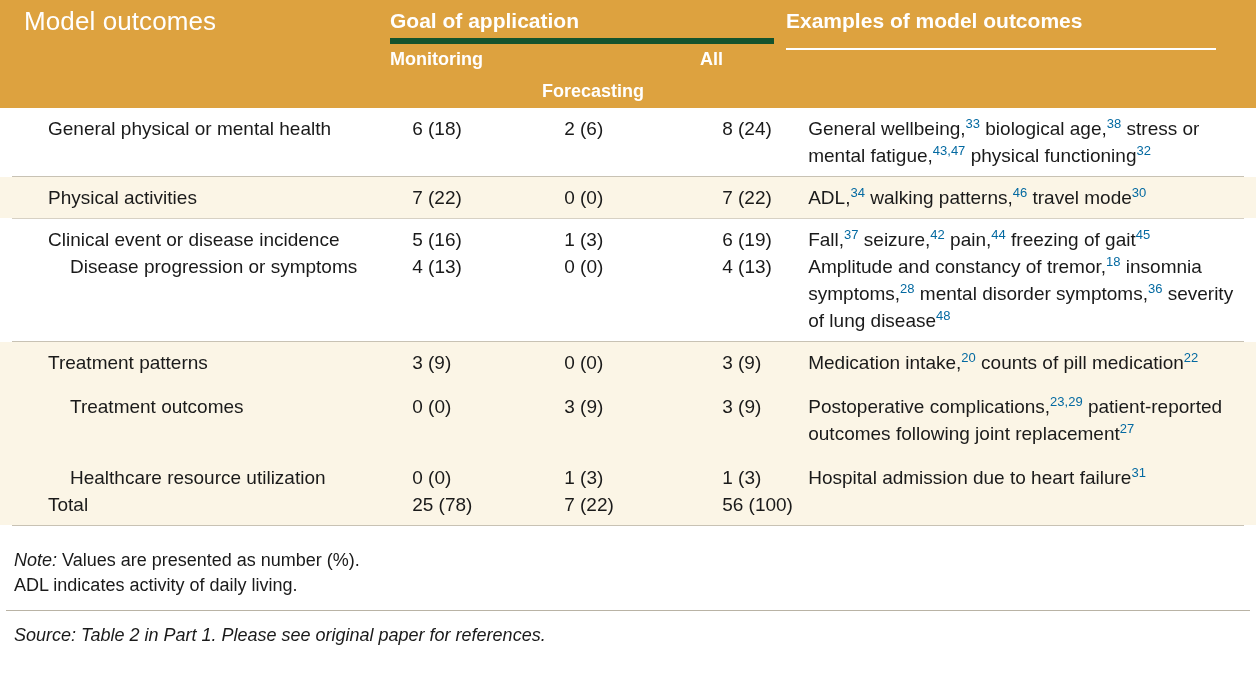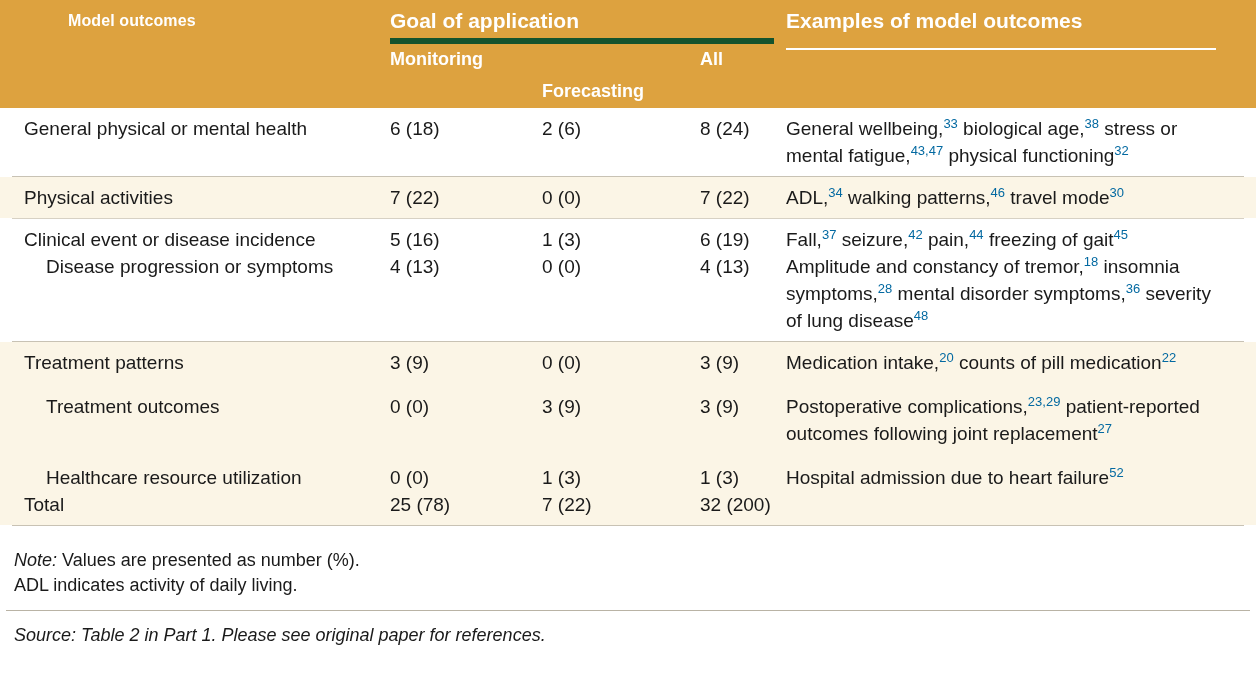--- a/index.html
+++ b/index.html
@@ -28,25 +28,24 @@
   }
   .hdr-row {
     display: flex;
     align-items: flex-start;
   }
   .col-outcomes { width: 390px; padding-left: 24px; box-sizing: border-box; }
   .col-goal     { width: 396px; box-sizing: border-box; }
   .col-examples { width: 440px; padding-right: 10px; box-sizing: border-box; }
 
   .hdr-title {
-    font-size: 16px;
-    font-weight: bold;
+    font-size: 26px;
+    font-weight: normal;
     letter-spacing: .1px;
     line-height: 30px;
-    margin-left: 44px;
   }
   .hdr-goal-title {
     font-size: 21px;
     font-weight: bold;
     line-height: 30px;
     border-bottom: 6px solid #14532d;
     display: block;
     padding-bottom: 2px;
     margin-right: 12px;
   }
@@ -80,20 +79,21 @@
   .row {
     display: flex;
     align-items: flex-start;
     font-size: 19px;
     line-height: 27px;
   }
   .cell-label {
     width: 390px;
     padding-left: 24px;
     box-sizing: border-box;
+    margin-left: 24px;
   }
   .cell-label.indent1 { padding-left: 46px; }
   .cell-label.indent2 { padding-left: 46px; }
 
   .nums { display: flex; width: 396px; box-sizing: border-box; }
   .num-mon  { width: 152px; }
   .num-fore { width: 158px; }
   .num-all  { width: 86px; }
 
   .cell-examples {
@@ -236,28 +236,28 @@
       </div>
       <div class="cell-examples"><span>Postoperative complications,</span><sup>23,29</sup><span> patient-reported outcomes following joint replacement</span><sup>27</sup></div>
     </div>
     <div class="row" style="padding-top:17px;">
       <div class="cell-label indent2">Healthcare resource utilization</div>
       <div class="nums">
         <div class="num-mon">0 (0)</div>
         <div class="num-fore">1 (3)</div>
         <div class="num-all">1 (3)</div>
       </div>
-      <div class="cell-examples"><span>Hospital admission due to heart failure</span><sup>52</sup></div>
+      <div class="cell-examples"><span>Hospital admission due to heart failure</span><sup>31</sup></div>
     </div>
     <div class="row">
       <div class="cell-label">Total</div>
       <div class="nums">
         <div class="num-mon">25 (78)</div>
         <div class="num-fore">7 (22)</div>
-        <div class="num-all">32 (200)</div>
+        <div class="num-all">56 (100)</div>
       </div>
       <div class="cell-examples"></div>
     </div>
   </div>
   <div class="rule"></div>
 
   <div class="note">
     <div>
       <em>Note:</em><span> Values are presented as number (%).</span>
     </div>

